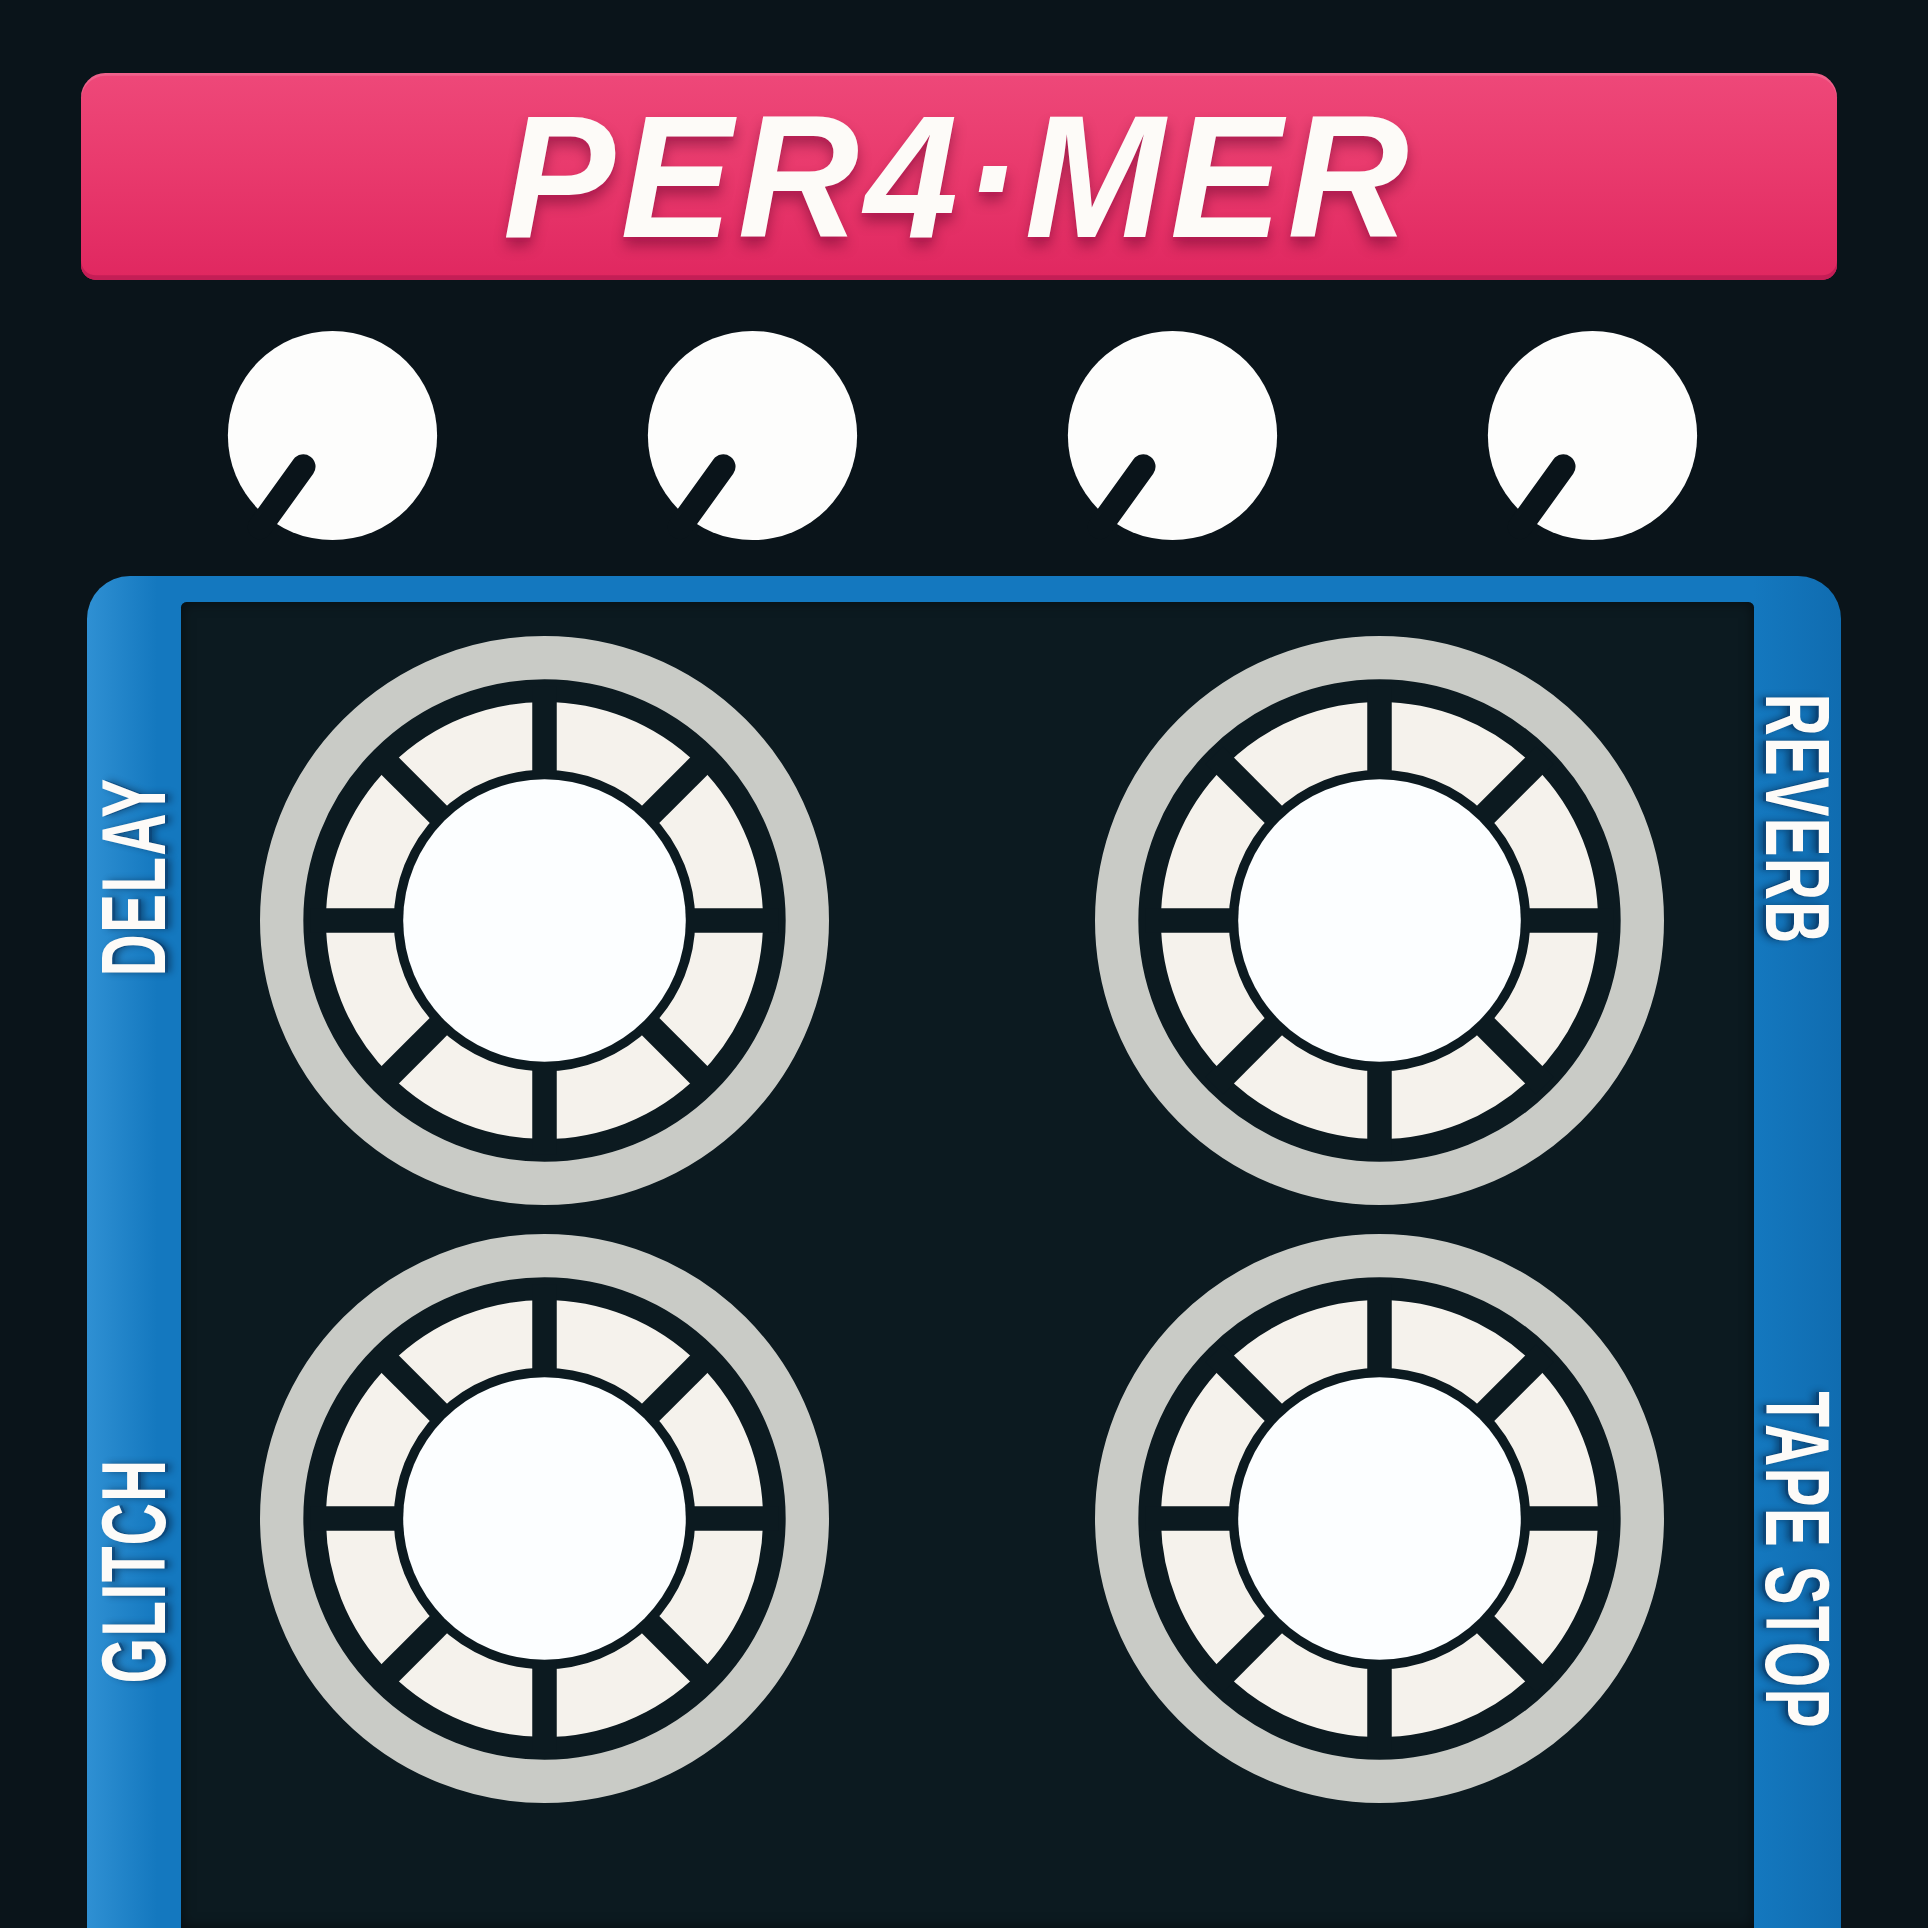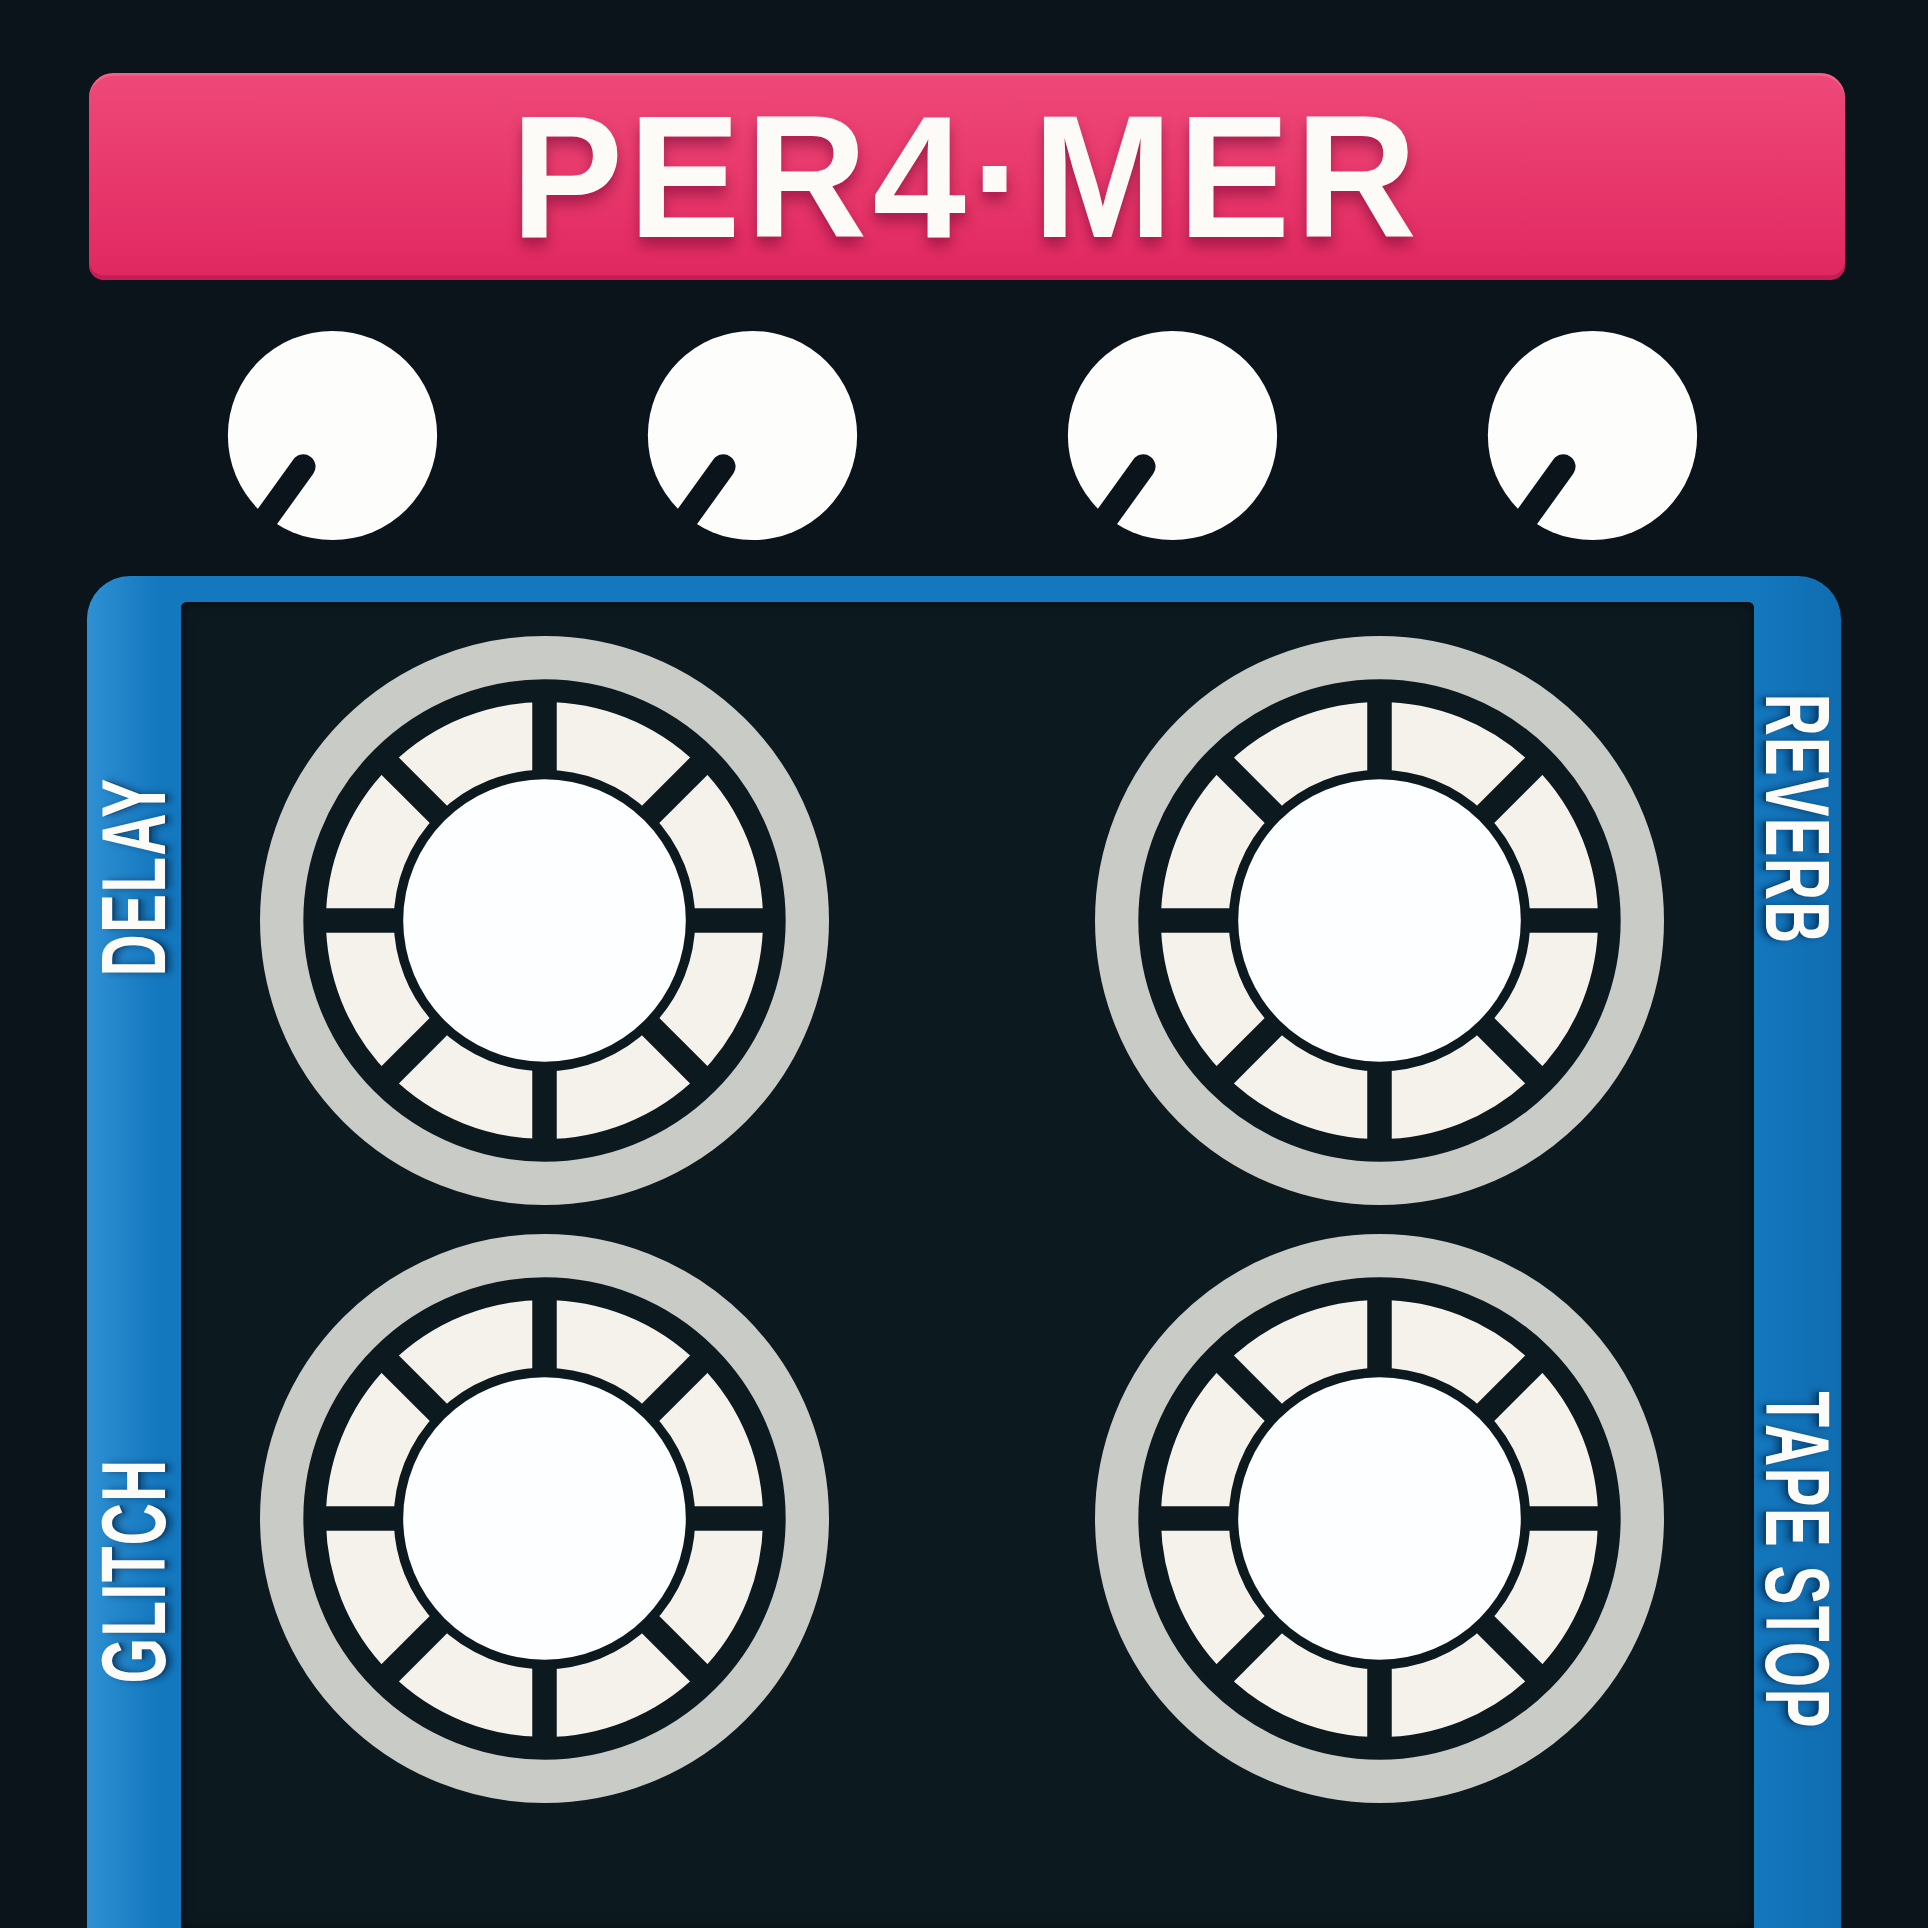--- a/index.html
+++ b/index.html
@@ -11,25 +11,25 @@
   }
   html,body{margin:0;padding:0;}
   body{
     width:1928px;height:1928px;position:relative;overflow:hidden;
     background:var(--background);
     font-family:"Liberation Sans","DejaVu Sans",sans-serif;
   }
 
   
   .brand-plate{
-    position:absolute;left:89px;top:73px;width:1756px;height:207px;
+    position:absolute;left:81px;top:73px;width:1756px;height:207px;
     background:linear-gradient(180deg,#ee4879 0%,var(--header-pink) 45%,#e02760 100%);
     border-radius:24.5px 24.5px 15px 15px;
     box-shadow:inset 0 -4.7px 0 var(--header-pink-dark), inset 0 2.8px 0 rgba(255,255,255,.14);
-    display:flex;align-items:center;justify-content:center;
+    display:flex;align-items:center;justify-content:center;font-style:italic;
   }
   .brand-title{
     color:var(--text-white);
     font-size:175px;font-weight:bold;letter-spacing:5.6px;line-height:1;
     transform:scaleX(.96);
     text-shadow:0 3.8px 0 rgba(190,25,85,.35), 0 8.5px 13px rgba(90,5,40,.45);
     white-space:nowrap;
   }
 
   

